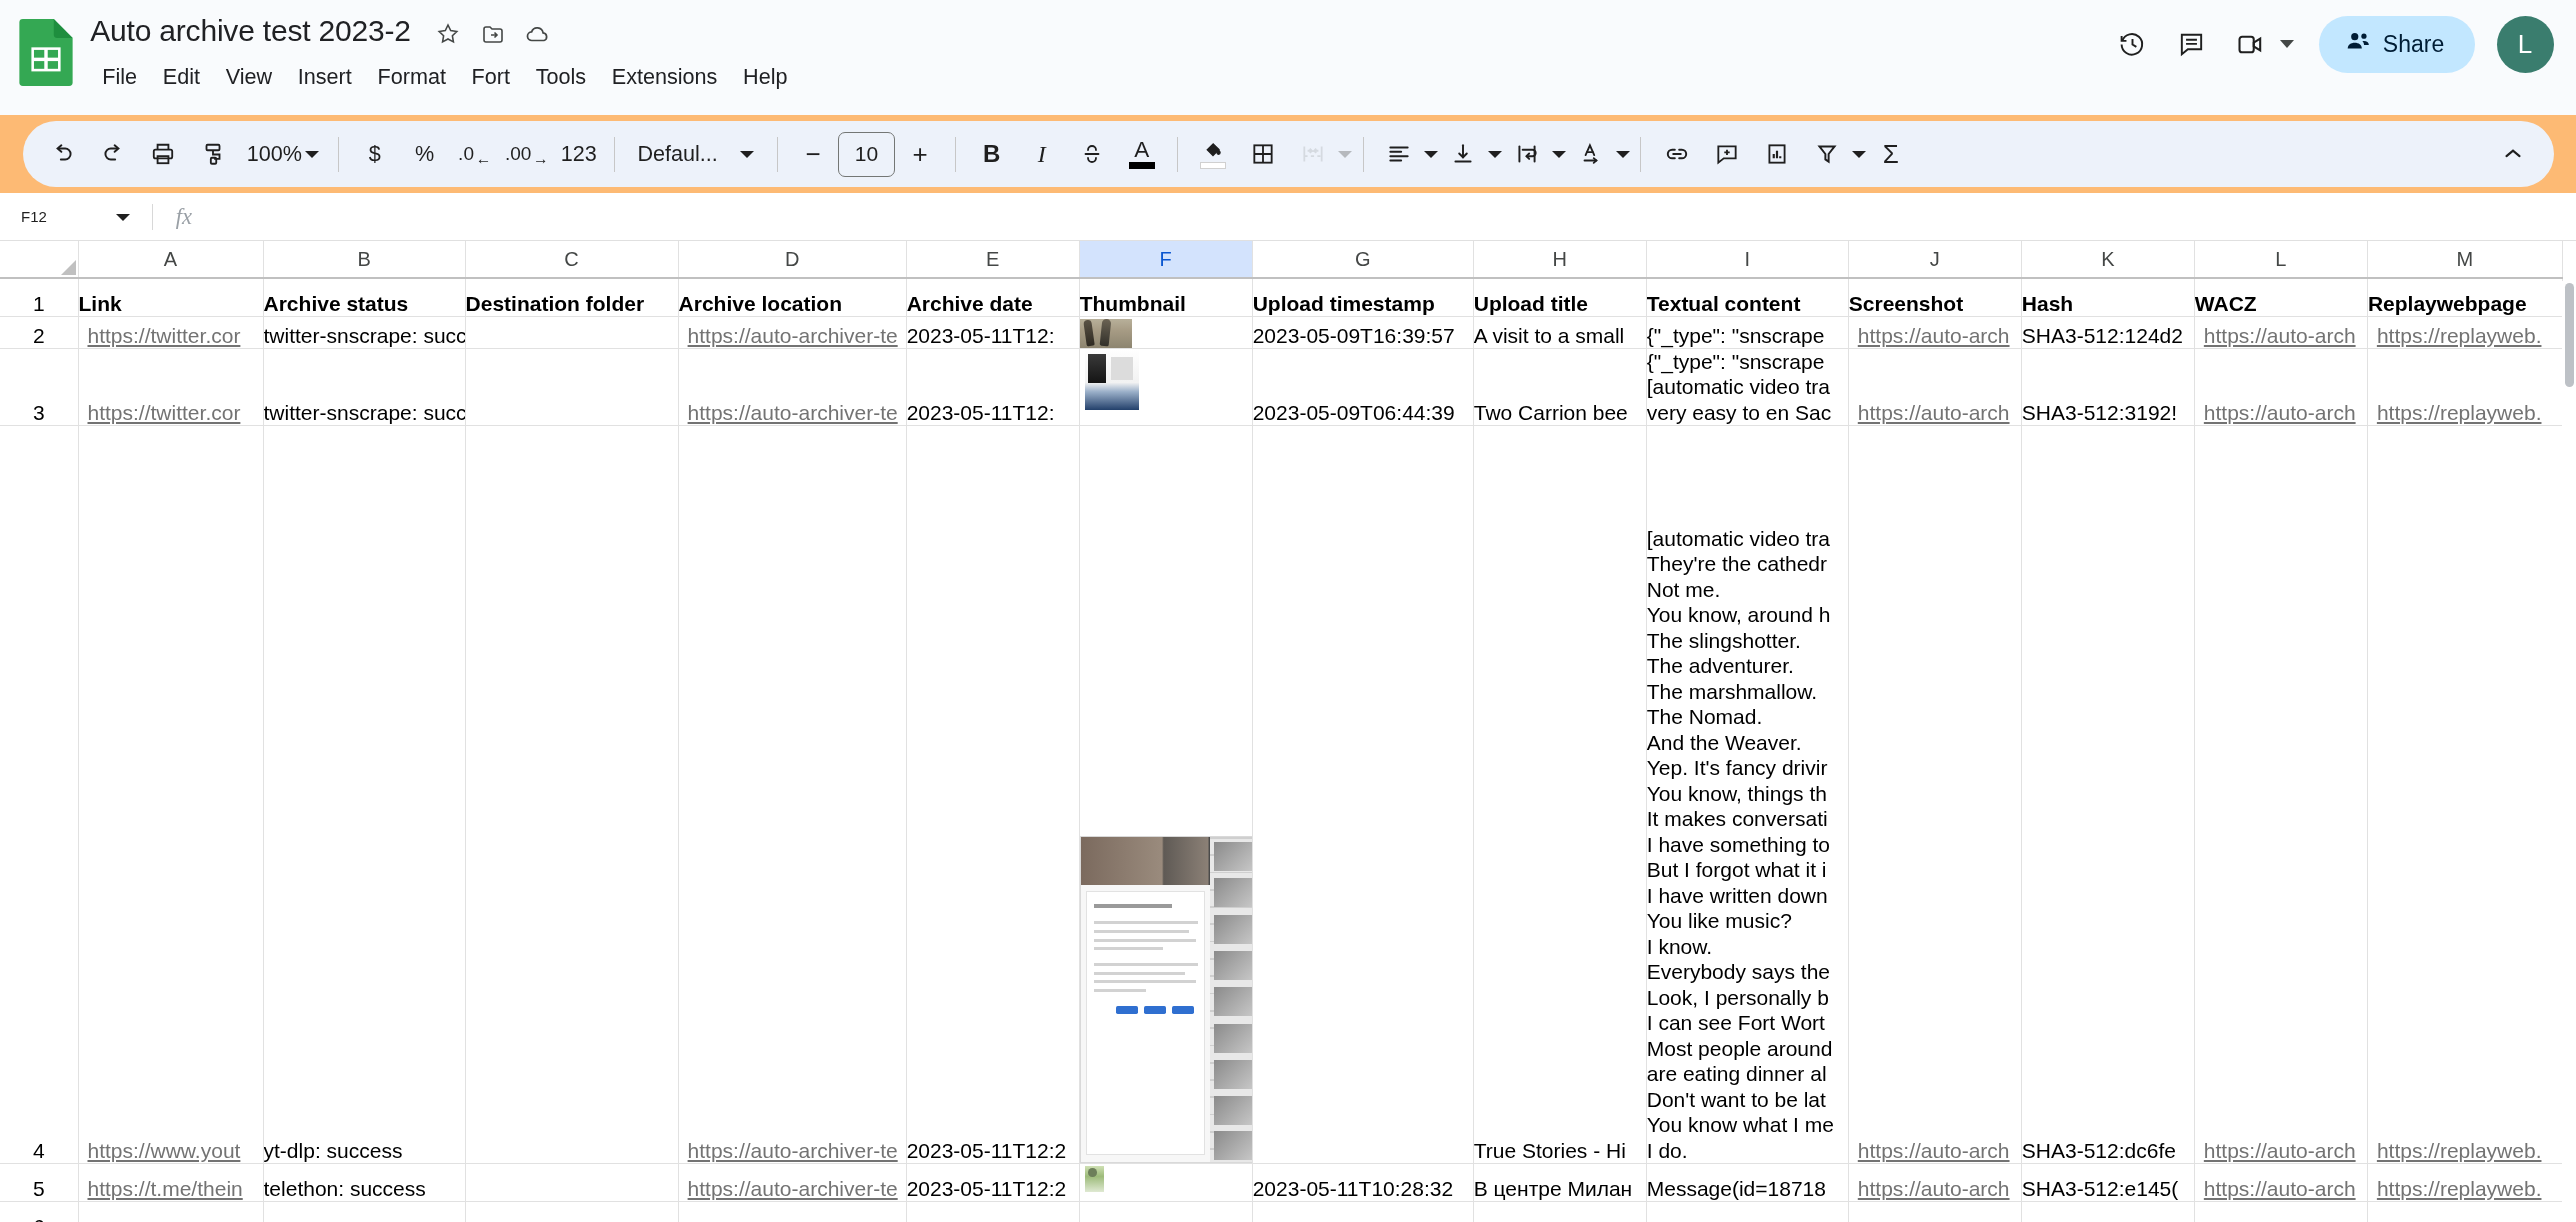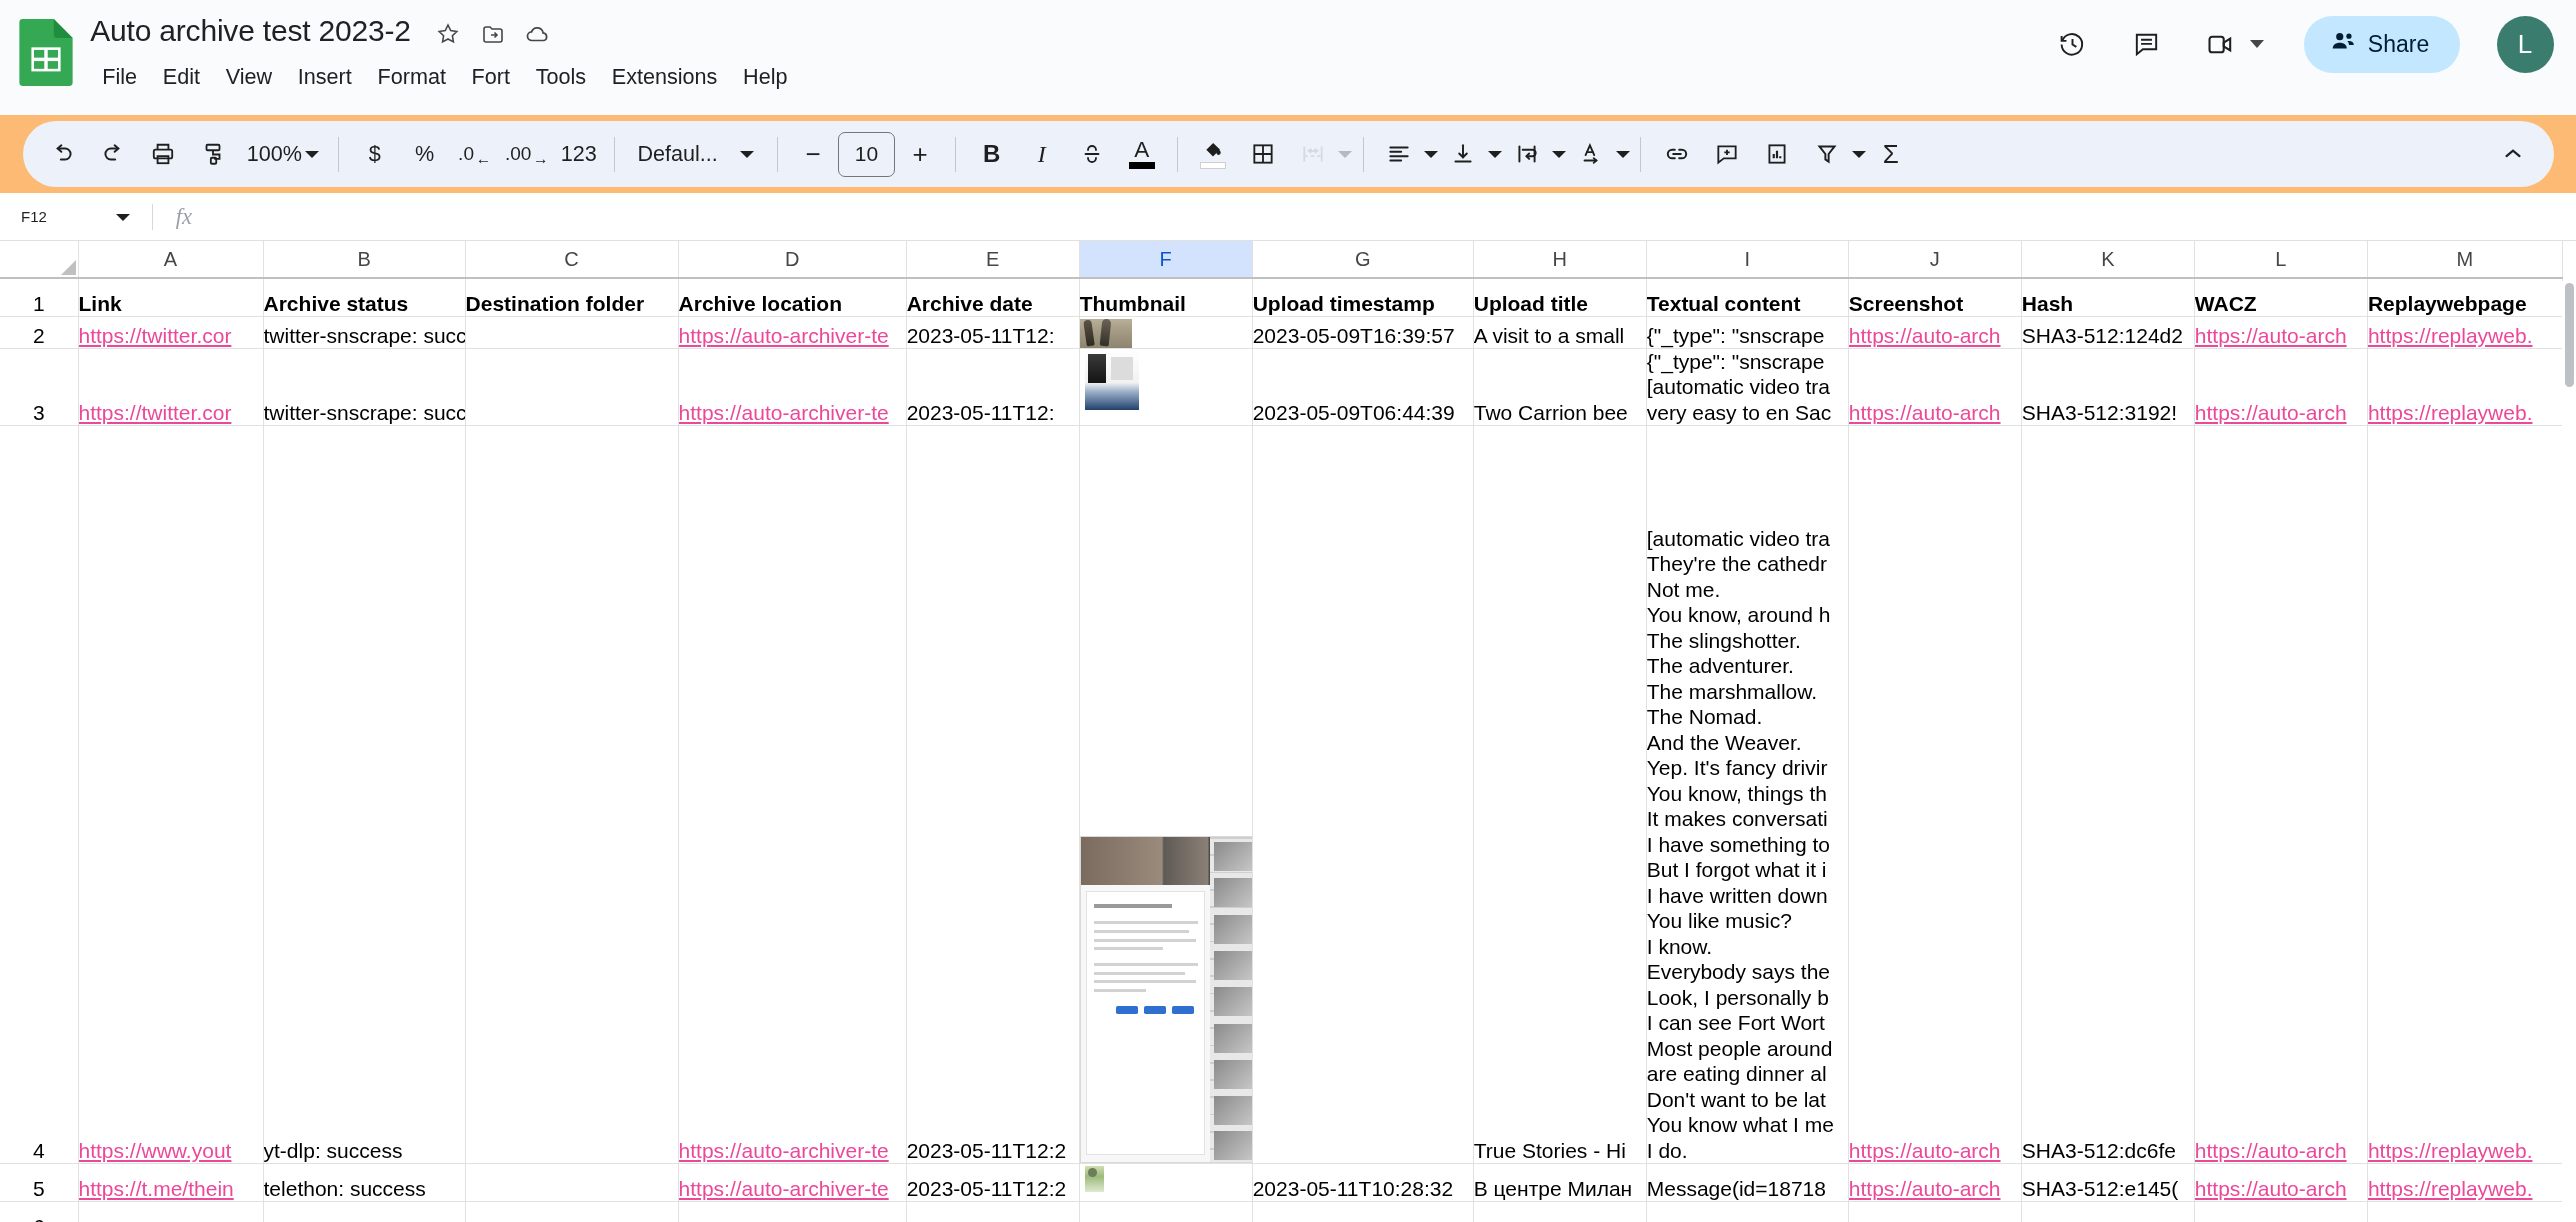--- a/index.html
+++ b/index.html
@@ -58,21 +58,21 @@
     font-size: 21.6px;
     color: #202124;
     padding: 3.5px 12px;
     border-radius: 7px;
     white-space: nowrap;
   }
 
   .top-right {
     position: absolute;
     right: 22.5px; top: 15.6px;
-    display: flex; align-items: center; gap: 19px;
+    display: flex; align-items: center; gap: 4px;
   }
   .tr-icon {
     width: 55px; height: 55px;
     display: flex; align-items: center; justify-content: center;
     border-radius: 50%;
     color: #1f1f1f;
   }
   .meet-wrap { display:flex; align-items:center; border-radius: 29px; padding: 0 3.5px 0 0; }
   .caret-sm {
     width: 0; height: 0;
@@ -243,21 +243,21 @@
     text-align: center;
     vertical-align: middle;
     font-size: 20px;
     color: #444746;
     border-right: 2.6px solid #c0c0c0;
     border-bottom: 0.9px solid #e1e1e1;
   }
   td.cell { padding: 0 5.2px 3.5px 5.2px; white-space: nowrap; }
   td.cell.hdr { font-weight: bold; }
   td.cell.num { text-align: left; }
-  .lnk { color: #ec4899; text-decoration: underline; }
+  .lnk { color: #737373; text-decoration: underline; margin-left: 9px; }
   .multiline {
     white-space: pre-line;
     line-height: 25.5px;
     vertical-align: bottom;
     padding: 0 5.2px 2.6px 5.2px;
     overflow: hidden;
   }
 
   
   .thumb { display:block; }

